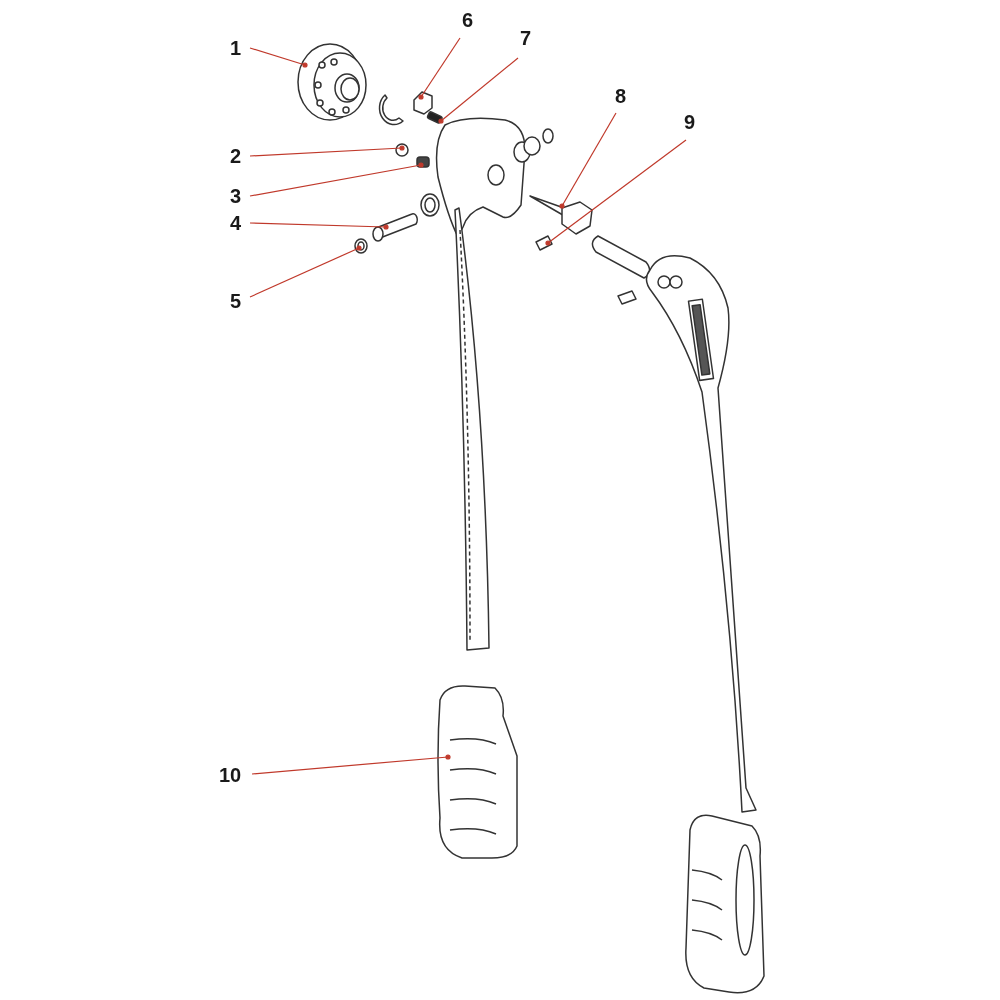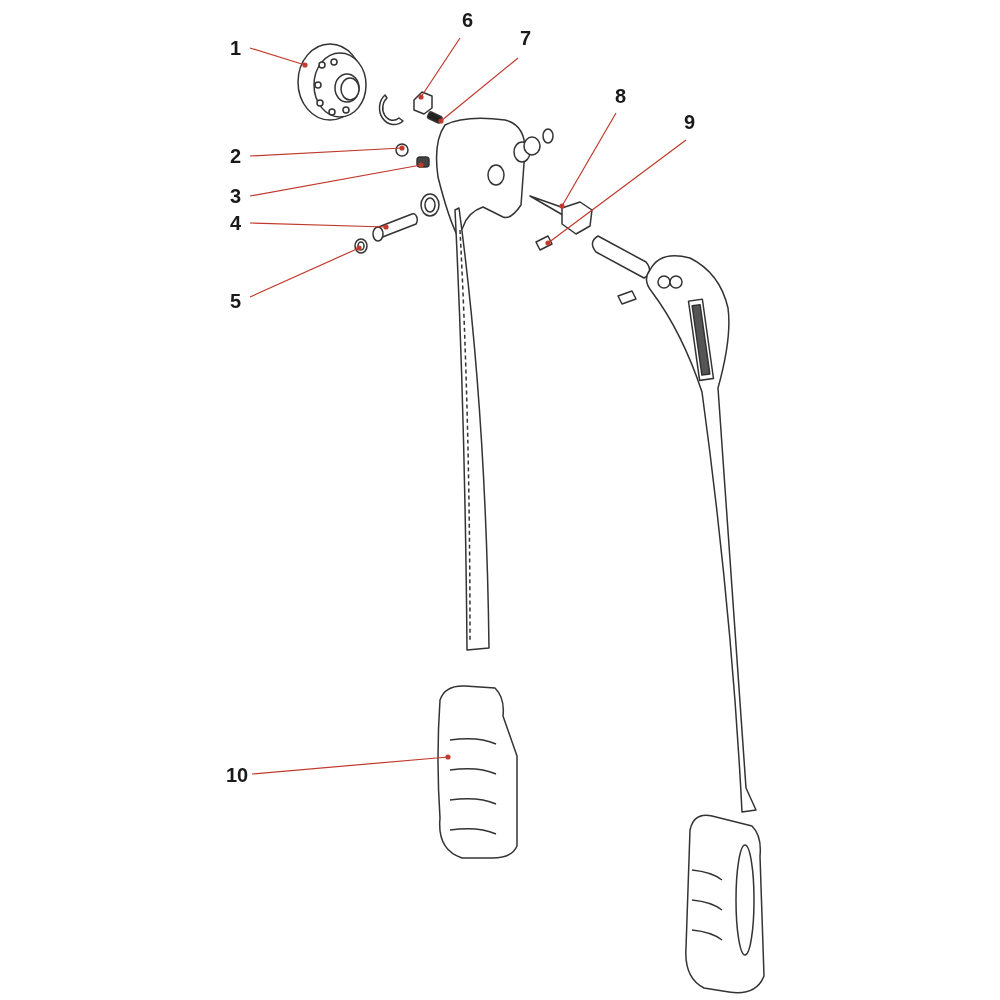--- a/index.html
+++ b/index.html
@@ -127,14 +127,14 @@
 
   <div class="callout-num" style="left:230px;top:38px;">1</div>
   <div class="callout-num" style="left:230px;top:146px;">2</div>
   <div class="callout-num" style="left:230px;top:186px;">3</div>
   <div class="callout-num" style="left:230px;top:213px;">4</div>
   <div class="callout-num" style="left:230px;top:291px;">5</div>
   <div class="callout-num" style="left:462px;top:10px;">6</div>
   <div class="callout-num" style="left:520px;top:28px;">7</div>
   <div class="callout-num" style="left:615px;top:86px;">8</div>
   <div class="callout-num" style="left:684px;top:112px;">9</div>
-  <div class="callout-num" style="left:226px;top:765px;">10</div>
+  <div class="callout-num" style="left:219px;top:765px;">10</div>
 </div>
 
 </body></html>

